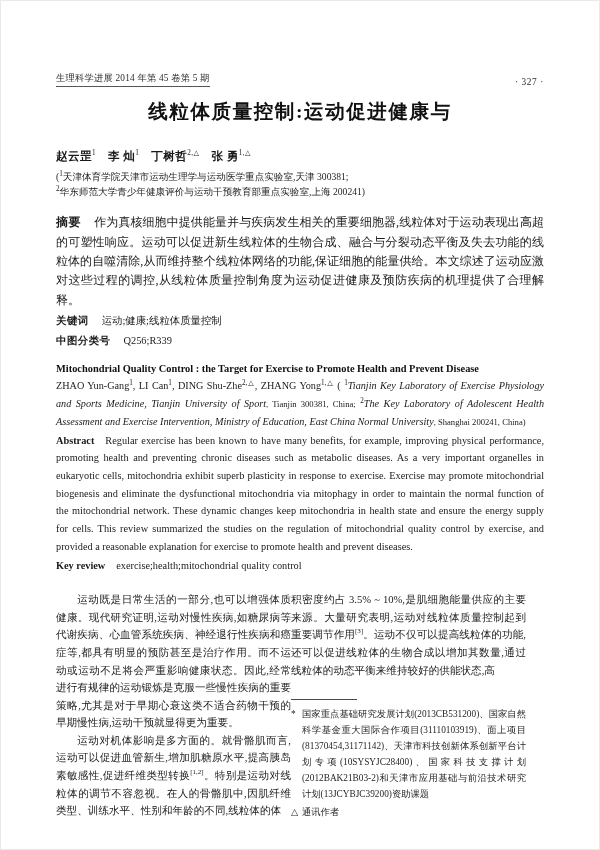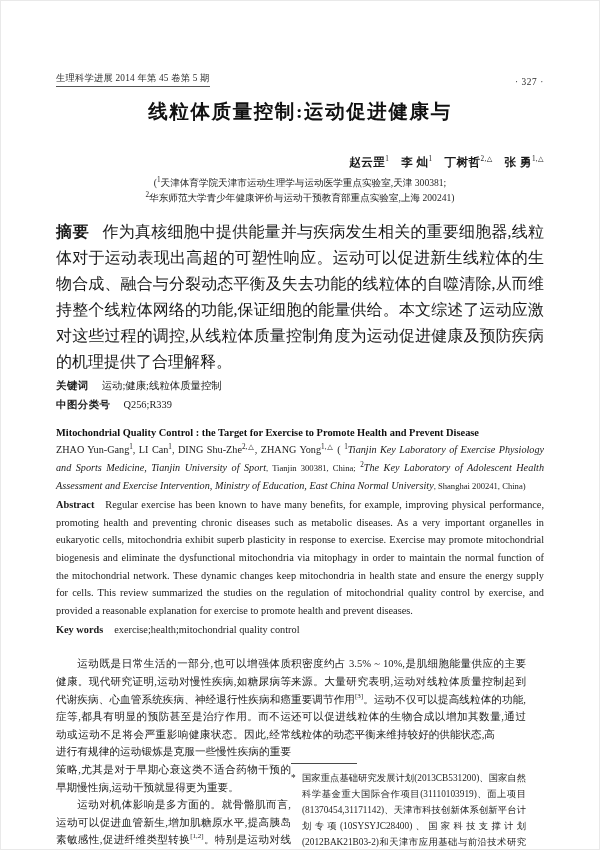--- a/index.html
+++ b/index.html
@@ -66,42 +66,41 @@
   }
   .title-star {
     font-size: 11px;
     vertical-align: super;
     font-weight: normal;
     letter-spacing: 0;
   }
 
   
   .authors {
-    margin-top: 28px;
-    text-align: right;
+    margin-top: 22px;
+    text-align: left;
     font-size: 11.6px;
     font-weight: bold;
     letter-spacing: 0.4px;
     color: #1a1a1a;
   }
   .authors .sep { display: inline-block; width: 12px; }
   sup { font-size: 7.2px; font-weight: normal; vertical-align: super; }
 
   .affil {
     margin-top: 5px;
-    text-align: center;
     font-size: 9.6px;
     line-height: 1.52;
     color: #1f1f1f;
   }
 
   
   .cn-abstract {
     margin-top: 13px;
-    font-size: 16px;
+    font-size: 12px;
     line-height: 1.62;
     text-align: justify;
     text-justify: inter-ideograph;
     color: #1a1a1a;
   }
   .lbl-cn {
     font-weight: bold;
     letter-spacing: 0.5px;
   }
   .lbl-gap { display: inline-block; width: 13px; }
@@ -236,21 +235,21 @@
 
     <div class="en-title">Mitochondrial Quality Control : the Target for Exercise to Promote Health and Prevent Disease</div>
 
     <div class="en-authors"><span>ZHAO Yun-Gang</span><sup>1</sup><span>, LI Can</span><sup>1</sup><span>, DING Shu-Zhe</span><sup>2,△</sup><span>, ZHANG Yong</span><sup>1,△</sup><span> ( </span><sup>1</sup><i>Tianjin Key Laboratory of Exercise Physiology and Sports Medicine</i><i>, Tianjin University of Sport</i><span class="small">, Tianjin 300381, China;</span> <sup>2</sup><i>The Key Laboratory of Adolescent Health Assessment and Exercise Intervention</i><i>, Ministry of Education</i><i>, East China Normal University</i><span class="small">, Shanghai 200241, China)</span></div>
 
     <div class="en-abstract">
       <span class="lbl-en">Abstract</span><span class="lbl-en-gap"></span><span>Regular exercise has been known to have many benefits, for example, improving physical performance, promoting health and preventing chronic diseases such as metabolic diseases. As a very important organelles in eukaryotic cells, mitochondria exhibit superb plasticity in response to exercise. Exercise may promote mitochondrial biogenesis and eliminate the dysfunctional mitochondria via mitophagy in order to maintain the normal function of the mitochondrial network. These dynamic changes keep mitochondria in health state and ensure the energy supply for cells. This review summarized the studies on the regulation of mitochondrial quality control by exercise, and provided a reasonable explanation for exercise to promote health and prevent diseases.</span>
     </div>
 
     <div class="en-keywords">
-      <span class="lbl-en">Key words</span><span class="lbl-en-gap"></span><span>exercise;health;mitochondrial quality control</span>
+      <span class="lbl-en">Key review</span><span class="lbl-en-gap"></span><span>exercise;health;mitochondrial quality control</span>
     </div>
 
     <div class="columns">
 
       <div class="col">
         <p>运动既是日常生活的一部分,也可以增强体质健康。现代研究证明,运动对慢性疾病,如糖尿病等代谢疾病、心血管系统疾病、神经退行性疾病和癌症等,都具有明显的预防甚至是治疗作用。而不运动或运动不足将会严重影响健康状态。因此,经常进行有规律的运动锻炼是克服一些慢性疾病的重要策略,尤其是对于早期心衰这类不适合药物干预的早期慢性病,运动干预就显得更为重要。</p>
         <p><span>运动对机体影响是多方面的。就骨骼肌而言,运动可以促进血管新生,增加肌糖原水平,提高胰岛素敏感性,促进纤维类型转换</span><span class="ref-sup">[1,2]</span><span>。特别是运动对线粒体的调节不容忽视。在人的骨骼肌中,因肌纤维类型、训练水平、性别和年龄的不同,线粒体的体</span></p>
       </div>
 
       <div class="col">

